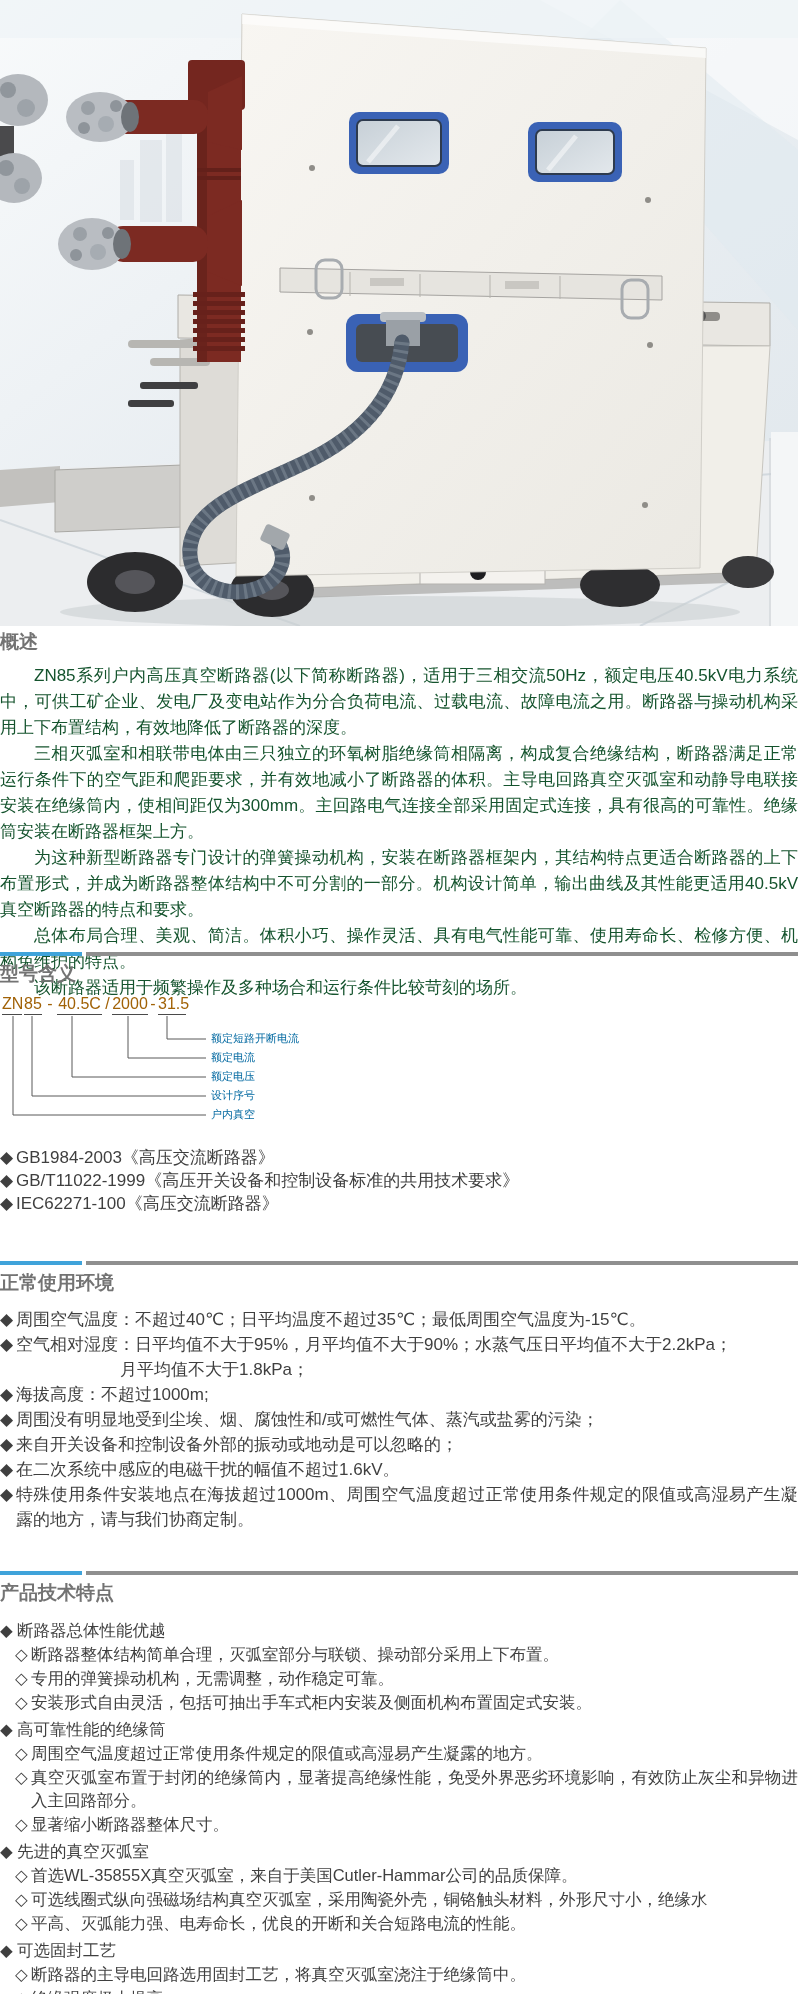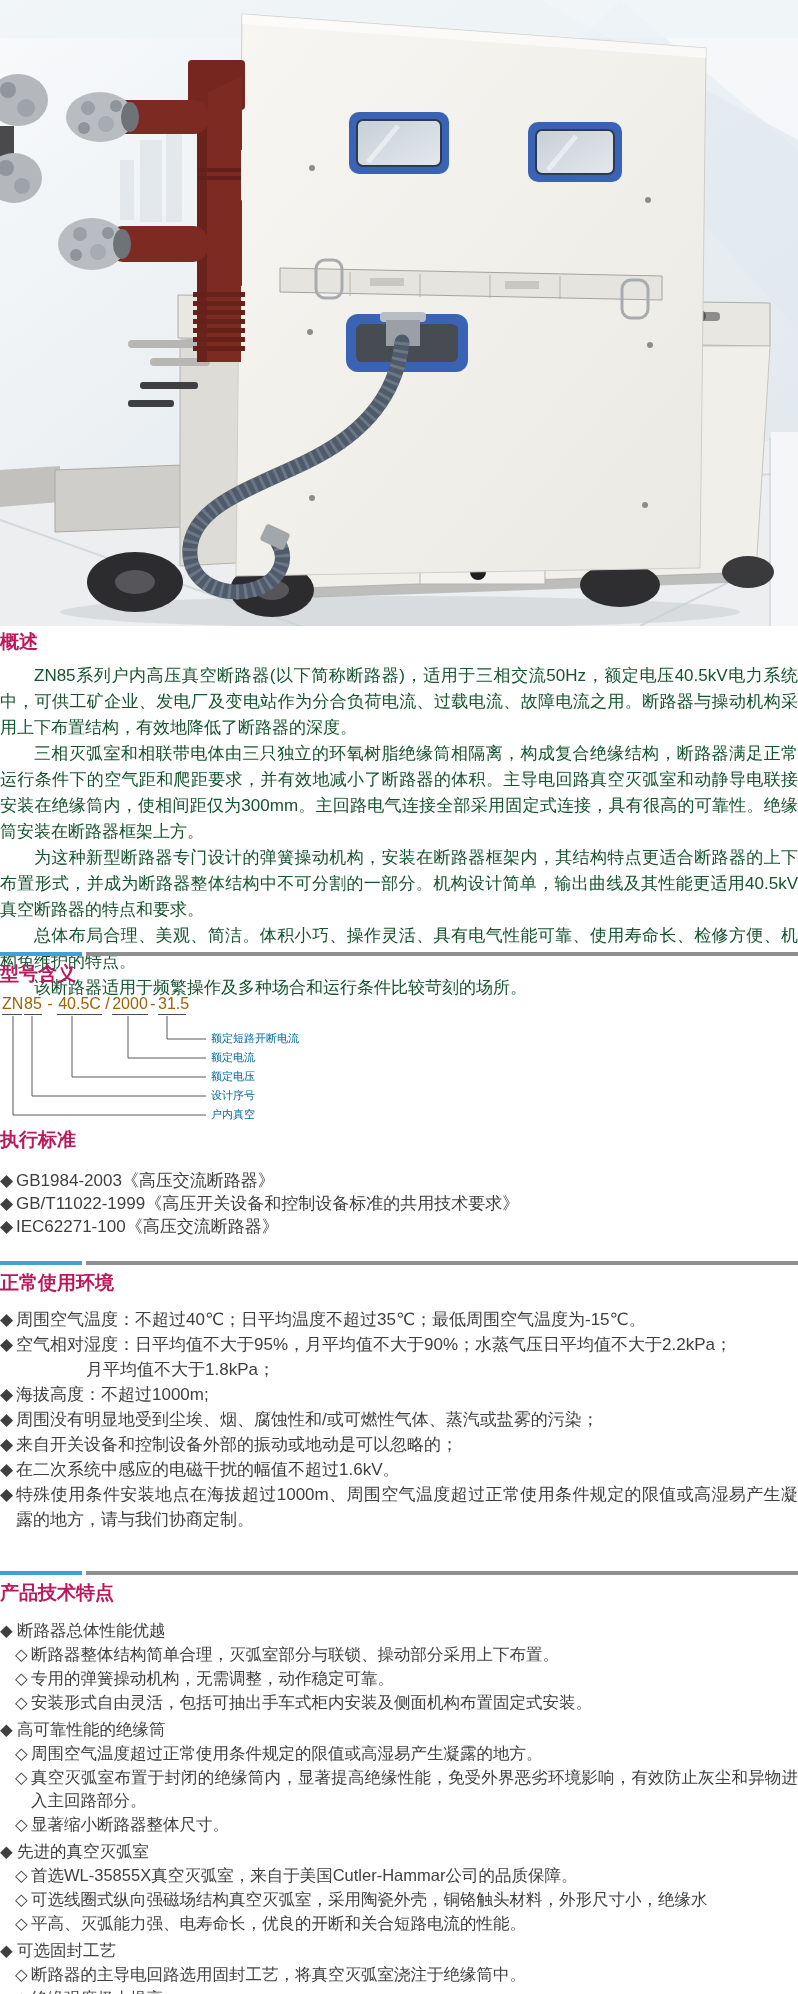--- a/index.html
+++ b/index.html
@@ -1,20 +1,20 @@
 <!DOCTYPE html>
 <html><head>
 <meta charset="utf-8">
 <style>
   html,body{margin:0;padding:0;background:#ffffff;}
   body{font-family:"Liberation Sans","DejaVu Sans",sans-serif;}
   .page{position:relative;width:798px;height:1994px;background:#ffffff;overflow:hidden;}
   .hero{position:absolute;left:0;top:0;width:798px;height:626px;}
   .sec{position:absolute;left:0;width:798px;}
-  h2.sec-title{font-size:19px;line-height:23px;color:#be185d;font-weight:bold;margin:0 0 10px 0;}
+  h2.sec-title{font-size:19px;line-height:23px;color:#737373;font-weight:bold;margin:0 0 10px 0;}
   .para{margin:0;padding:0;text-indent:2em;font-size:17px;line-height:26px;color:#14532d;text-align:justify;}
   .divider{position:absolute;left:0;width:798px;height:4px;}
   .div-blue{position:absolute;left:0;top:0;width:82px;height:4px;background:#3fa3da;}
   .div-gray{position:absolute;left:86px;top:0;width:712px;height:4px;background:#8f8f8f;}
   
   .model-diagram{position:relative;height:132px;margin-top:5px;}
   .cp{position:absolute;top:0;font-size:16px;line-height:18px;color:#a16207;text-align:center;}
   .cp.u{border-bottom:1px solid #4a4a4a;padding-bottom:1px;}
   .c0{left:2px;width:20px;}  .c1{left:24px;width:18px;}
   .c2{left:44px;width:12px;} .c3{left:57px;width:45px;}
@@ -22,21 +22,21 @@
   .c6{left:149px;width:8px;} .c7{left:158px;width:28px;}
   .tree-svg{position:absolute;left:0;top:21px;}
   .tree-label{position:absolute;left:211px;font-size:11px;line-height:20px;color:#0369a1;white-space:nowrap;}
   
   .rows{position:relative;}
   .row{position:relative;padding-left:16px;font-size:17px;line-height:25px;margin:0;color:#3f3f3f;text-align:justify;}
   .row .mk{position:absolute;left:0;top:0;}
   .rows.std{margin-top:18px;}
   .rows.std .row{line-height:23px;margin-bottom:0;}
   .rows.env{margin-top:13px;}
-  .rows.env .row.cont{padding-left:86px;}
+  .rows.env .row.cont{padding-left:120px;}
   .rows.feat{margin-top:15px;}
   .rows.feat .row{font-size:16.5px;line-height:23px;margin-bottom:1px;padding-left:31px;}
   .rows.feat .row.g{padding-left:17px;margin-top:4px;}
   .rows.feat .row.g .mk{left:0;}
   .rows.feat .row.s .mk{left:15px;}
 </style>
 </head>
 <body>
 
 <div class="page">
@@ -272,21 +272,20 @@
       </svg>
       <div class="tree-label" style="top:33px">额定短路开断电流</div>
       <div class="tree-label" style="top:52px">额定电流</div>
       <div class="tree-label" style="top:71px">额定电压</div>
       <div class="tree-label" style="top:90px">设计序号</div>
       <div class="tree-label" style="top:109px">户内真空</div>
     </div>
   </section>
 
   <section class="sec" style="top:1128px">
-    <h2 class="sec-title">执行标准</h2>
     <div class="rows std">
       <div class="row"><span class="mk">◆</span><span>GB1984-2003《高压交流断路器》</span></div>
       <div class="row"><span class="mk">◆</span><span>GB/T11022-1999《高压开关设备和控制设备标准的共用技术要求》</span></div>
       <div class="row"><span class="mk">◆</span><span>IEC62271-100《高压交流断路器》</span></div>
     </div>
   </section>
 
   <div class="divider" style="top:1261px">
     <span class="div-blue"></span>
     <span class="div-gray"></span>

